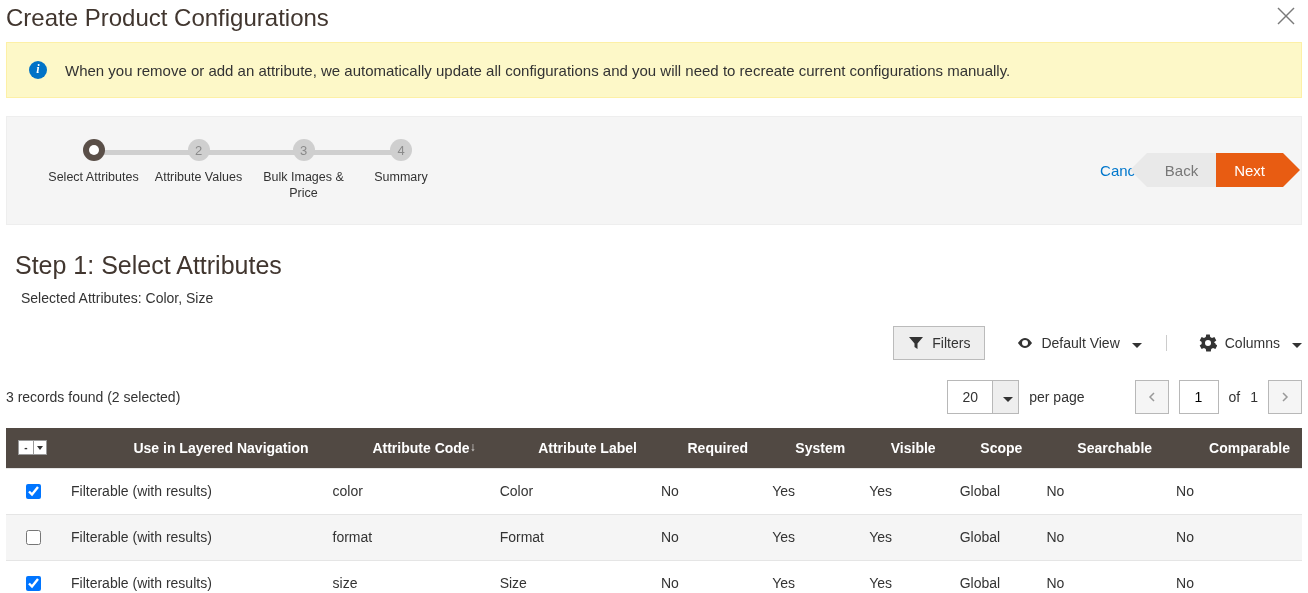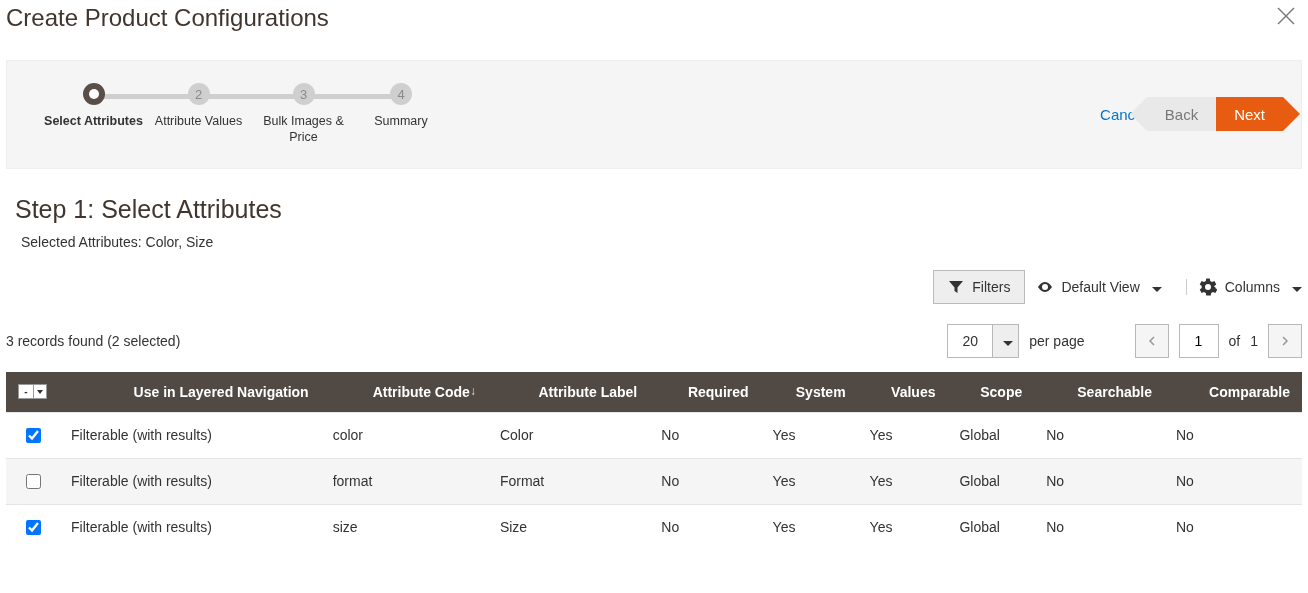--- a/index.html
+++ b/index.html
@@ -14,37 +14,37 @@
   .info-icon::before { content:"i"; color:#fff; font-family:Georgia, serif; font-weight:bold; font-style:italic; font-size:12px; position:absolute; left:50%; top:50%; transform:translate(-50%,-52%);}
   .stepbar-wrap { margin:18px 6px 0; background:#f5f5f5; border:1px solid #eee; padding:22px 18px 22px 34px; display:flex; justify-content:space-between; align-items:center;}
   .steps { display:flex; align-items:flex-start; position:relative;}
   .step { width:105px; text-align:center; position:relative;}
   .step:first-child{ width:90px;}
   .step:last-child{ width:90px;}
   .step .dot { width:22px; height:22px; border-radius:50%; background:#cfcfcf; color:#8a8a8a; font-size:13px; display:flex; align-items:center; justify-content:center; margin:0 auto; position:relative; z-index:2;}
   .step.active .dot { background:#5a4f48; }
   .step.active .dot::after { content:""; width:10px; height:10px; border-radius:50%; background:#fff; display:block;}
   .step .label { font-size:12.5px; color:#333; margin-top:8px; line-height:1.3;}
-  .step.active .label { font-weight:700;}
+  .step.active .label { font-weight:400;}
   .connector { position:absolute; top:11px; height:5px; background:#cfcfcf; z-index:1;}
   .c1{ left:55px; width:96px;}
   .c2{ left:155px; width:100px;}
   .c3{ left:255px; width:100px;}
   .stepbar-actions { display:flex; align-items:center; }
   .link-cancel { color:#0077cc; font-size:15px; cursor:pointer;}
   .arrow-btn { height:34px; display:flex; align-items:center; font-size:15px; position:relative; padding:0 18px; }
   .back-btn { background:#e9e9e9; color:#777; }
   .back-btn::before { content:""; position:absolute; left:-17px; top:0; border-top:17px solid transparent; border-bottom:17px solid transparent; border-right:17px solid #e9e9e9;}
   .next-btn { background:#e85c12; color:#fff; cursor:pointer;}
   .next-btn::after { content:""; position:absolute; right:-17px; top:0; border-top:17px solid transparent; border-bottom:17px solid transparent; border-left:17px solid #e85c12;}
   .step-head { display:flex; justify-content:space-between; align-items:center; padding:26px 15px 0;}
   .step-title { font-size:25px; color:#41362f;}
   .selected-attrs { font-size:14px; color:#333; margin:10px 0 0 6px;}
   .big-btn { background:#514943; color:#fff; font-size:17px; padding:14px 20px; border:none; cursor:pointer;}
-  .toolbar { display:flex; justify-content:flex-end; gap:12px; padding:20px 6px 0; align-items:center; font-size:14px; color:#333;}
+  .toolbar { display:flex; justify-content:flex-end; gap:32px; padding:20px 6px 0; align-items:center; font-size:14px; color:#333;}
   .tb-box { background:#eee; border:1px solid #bbb; padding:8px 14px; display:flex; align-items:center; gap:8px; cursor:pointer;}
   .tb-sep { border-right:1px solid #ccc; padding-right:24px; display:flex; align-items:center; gap:8px; cursor:pointer;}
   .tb-plain { display:flex; align-items:center; gap:8px; cursor:pointer;}
   .caret::after{ content:""; display:inline-block; border-top:5px solid #333; border-left:5px solid transparent; border-right:5px solid transparent; margin-left:4px;}
   .pager-row { display:flex; justify-content:space-between; align-items:center; padding:20px 6px 14px; font-size:14px;gap:44px;}
   .pager-right { display:flex; align-items:center; gap:10px;}
   .sel-wrap { display:flex; border:1px solid #b8b8b8; height:34px;}
   .sel-val { width:44px; display:flex; align-items:center; justify-content:center; font-size:14px;}
   .sel-btn { width:26px; background:#eee; border-left:1px solid #b8b8b8; display:flex; align-items:center; justify-content:center; cursor:pointer;}
   .pg-box { width:34px; height:34px; border:1px solid #b8b8b8; display:flex; align-items:center; justify-content:center; background:#f5f5f5; color:#999;}
@@ -70,20 +70,24 @@
 <div class="titlebar">
   <div class="title">Create Product Configurations</div>
   <div class="close-x">
     <svg viewBox="0 0 24 24" stroke="#7a7a7a" stroke-width="1.5" fill="none">
           <line x1="4" y1="4" x2="20" y2="20"></line>
           <line x1="20" y1="4" x2="4" y2="20"></line>
         </svg>
   </div>
 </div>
 
+<div class="notice">
+  <div class="info-icon"></div>
+  <div>When you remove or add an attribute, we automatically update all configurations and you will need to recreate current configurations manually.</div>
+</div>
 
 <div class="stepbar-wrap">
   <div class="steps">
     <div class="connector c1"></div>
     <div class="connector c2"></div>
     <div class="connector c3"></div>
     <div class="step active">
       <div class="dot"></div>
       <div class="label">Select Attributes</div>
     </div>
@@ -181,21 +185,21 @@
         <div class="hdr-chk">
           <div class="mini-box">-</div>
           <div class="mini-caret"></div>
         </div>
       </th>
       <th>Use in Layered Navigation</th>
       <th><span>Attribute Code</span><span class="sort-ind">↓</span></th>
       <th>Attribute Label</th>
       <th>Required</th>
       <th>System</th>
-      <th>Values</th>
+      <th>Visible</th>
       <th>Scope</th>
       <th>Searchable</th>
       <th>Comparable</th>
     </tr>
   </thead>
   <tbody id="tbody">
         <tr>
           <td style="text-align:center"><input type="checkbox" checked="" style=""></td>
           <td>Filterable (with results)</td>
           <td>color</td>

